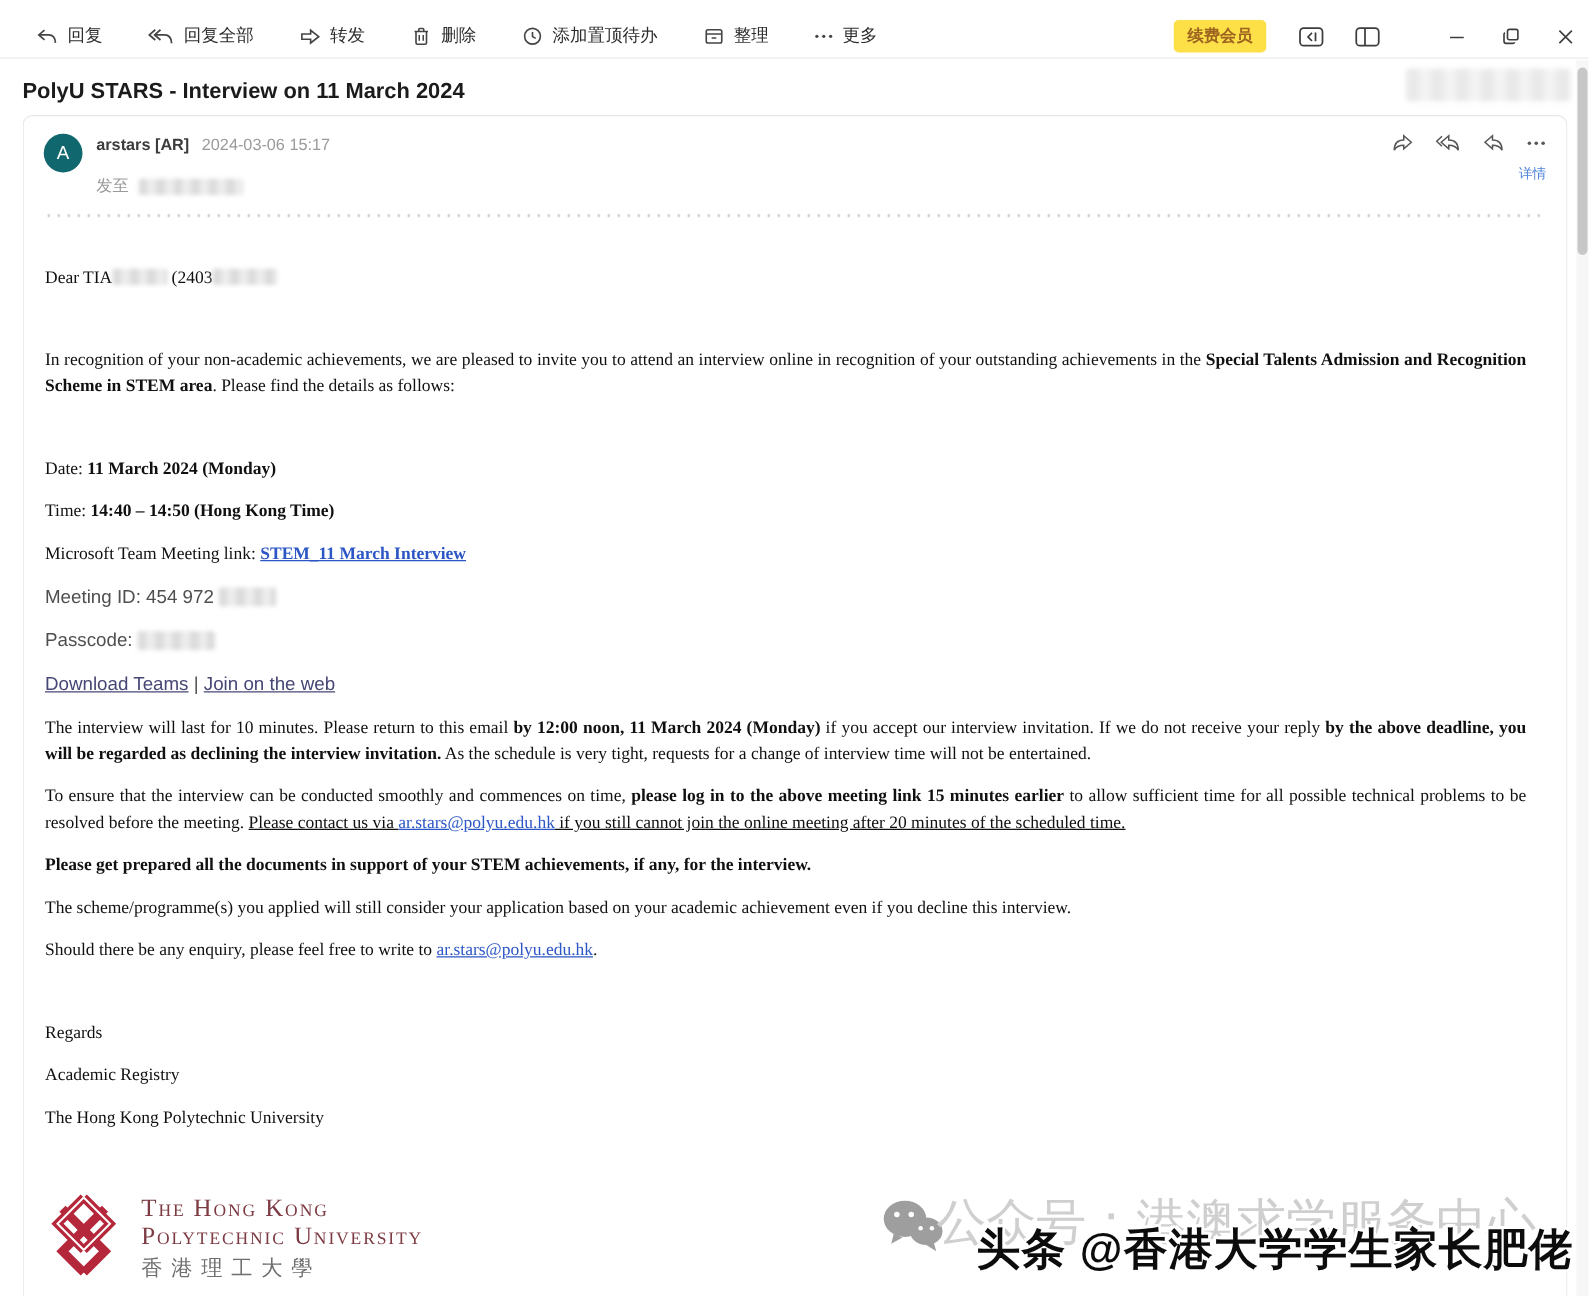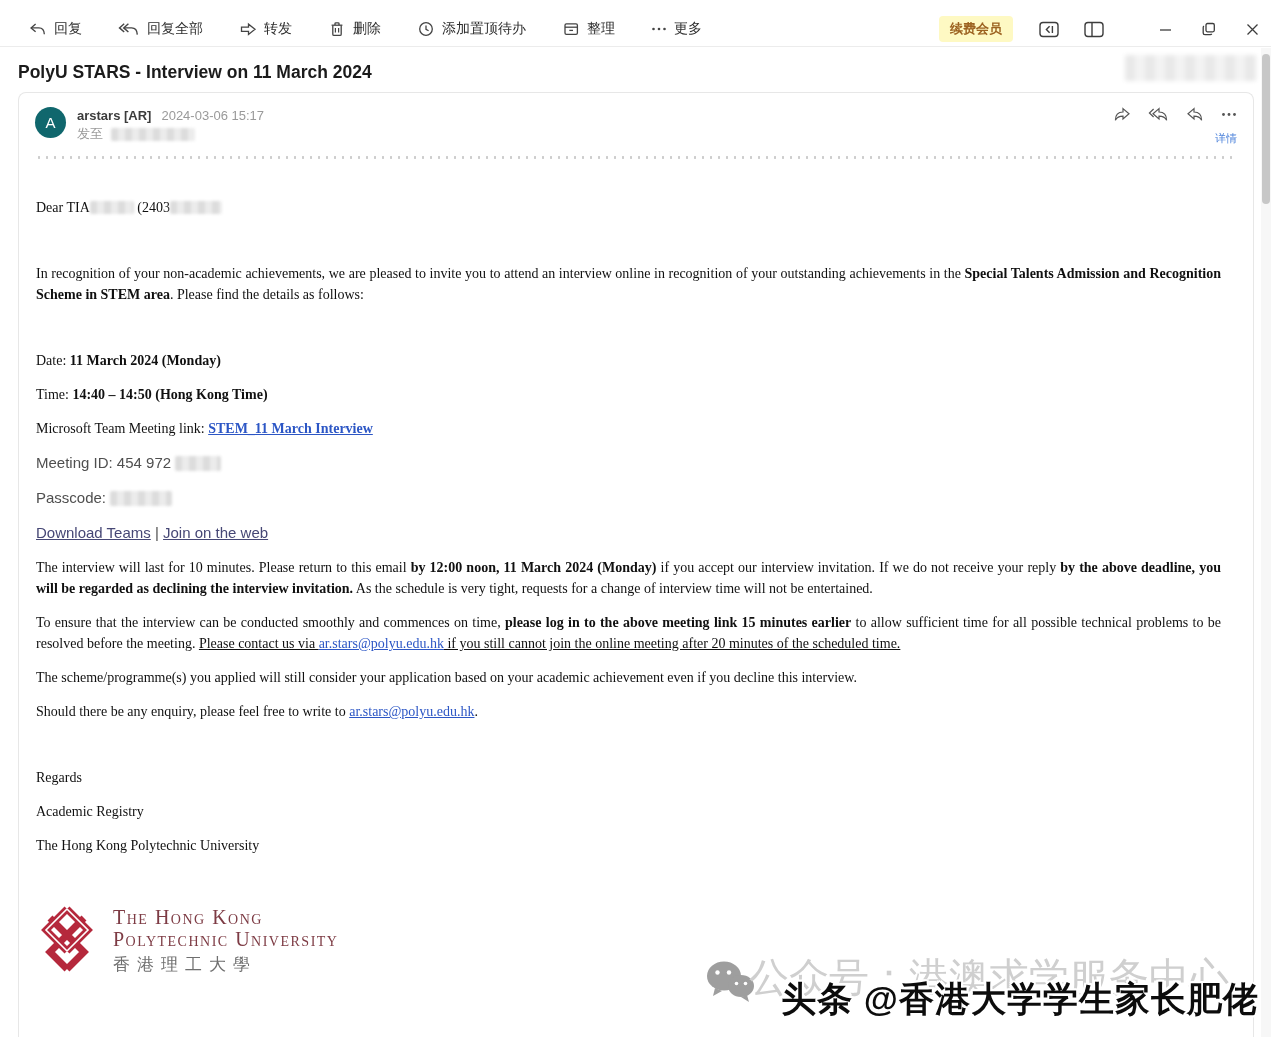--- a/index.html
+++ b/index.html
@@ -8,42 +8,42 @@
     font-family:"Liberation Sans",sans-serif;
     background:#fff; position:relative; overflow:hidden; color:#2b2b2b;
   }
   
   .toolbar{ height:47px; display:flex; align-items:center; padding:12px 12px 0 28px;
             border-bottom:1px solid #ececec; background:#fff; }
   .tb-item{ display:flex; align-items:center; gap:7px; margin-right:36px;
             font-size:14px; color:#2d2d2d; cursor:default; white-space:nowrap;}
   .tb-item svg{ display:block; }
   .tb-right{ margin-left:auto; display:flex; align-items:center; }
-  .badge{ background:#fef9c3; color:#9c6220; font-size:13px; font-weight:bold;
+  .badge{ background:#fde047; color:#9c6220; font-size:13px; font-weight:bold;
           padding:4px 11px; border-radius:4px; margin-right:26px;}
   .tb-iconbtn{ margin-right:24px; display:flex; align-items:center;}
   .winbtn{ margin-left:30px; display:flex; align-items:center;}
   
   .subject-row{ padding:15px 18px 10px; position:relative; }
   .subject{ font-size:17.5px; font-weight:bold; color:#1b1b1b;
             font-family:"Liberation Sans",sans-serif;}
   .subject-blur{ position:absolute; right:14px; top:8px; width:132px; height:26px;
             background:repeating-linear-gradient(90deg,#e9e9e9 0 10px,#f3f3f3 10px 20px);
             filter:blur(2px); border-radius:2px;}
   
   .card{ position:absolute; left:18px; right:17px; top:92px; bottom:0;
          border:1px solid #e7e7e7; border-bottom:none; border-radius:8px 8px 0 0;
          background:#fff; overflow:hidden;}
   .msg-header{ padding:14px 16px 0; position:relative; }
   .sender-wrap{ display:flex; gap:11px; }
   .avatar{ width:31px; height:31px; border-radius:50%; background:#10676d; color:#fff;
            display:flex; align-items:center; justify-content:center; font-size:15px; flex:none;}
   .name-row{ font-size:13px; color:#3c3c3c; font-weight:600; padding-top:1px;}
   .name-row .dt{ font-weight:400; color:#9a9a9a; margin-left:10px;}
-  .to-row{ font-size:13px; color:#9a9a9a; margin-top:2px; display:flex; align-items:center; gap:8px;}
+  .to-row{ font-size:13px; color:#9a9a9a; margin-top:17px; display:flex; align-items:center; gap:8px;}
   .hdr-icons{ position:absolute; right:16px; top:14px; display:flex; gap:17px; align-items:center;}
   .hdr-icons svg{ display:block;}
   .details-link{ position:absolute; right:16px; top:38px; font-size:11px; color:#4f84db; cursor:pointer;}
   .dotted-sep{ margin:13px 16px 0; height:3px; background-image:radial-gradient(circle,#cdcdcd 1.1px,transparent 1.3px);
                background-size:8px 3px; background-repeat:repeat-x; background-position:0 50%;}
   
   .email-body{ padding:24px 32px 0 17px; }
   .para{ font-family:"Liberation Serif",serif; font-size:14px; line-height:21px;
          color:#101010; text-align:justify; margin-top:13px;}
   .para.gap-first{ margin-top:14px; }
@@ -241,20 +241,21 @@
       <p class="para gap-first"><span class="">Dear TIA</span><span class="blur-box" style="width: 44px;"></span><span class=""> (2403</span><span class="blur-box" style="width: 52px;"></span></p>
       <p class="para gap-lg"><span class="">In recognition of your non-academic achievements, we are pleased to invite you to attend an interview online in recognition of your outstanding achievements in the </span><span class="b">Special Talents Admission and Recognition Scheme in STEM area</span><span class="">.  Please find the details as follows:</span></p>
       <p class="para gap-lg"><span class="">Date:   </span><span class="b">11 March 2024 (Monday)</span></p>
       <p class="para"><span class="">Time:  </span><span class="b">14:40 – 14:50 (Hong Kong Time)</span></p>
       <p class="para"><span class="">Microsoft Team Meeting link: </span><span class="b u link-blue">STEM_11 March Interview</span></p>
       <p class="para sans"><span class="">Meeting ID: 454 972 </span><span class="blur-box" style="width: 46px;"></span></p>
       <p class="para sans"><span class="">Passcode: </span><span class="blur-box" style="width: 62px;"></span></p>
       <p class="para sans"><span class="u link-slate">Download Teams</span><span class=""> | </span><span class="u link-slate">Join on the web</span></p>
       <p class="para"><span class="">The interview will last for 10 minutes. Please return to this email </span><span class="b">by 12:00 noon, 11 March 2024 (Monday)</span><span class=""> if you accept our interview invitation.  If we do not receive your reply </span><span class="b">by the above deadline, you will be regarded as declining the interview invitation.</span><span class="">  As the schedule is very tight, requests for a change of interview time will not be entertained.</span></p>
       <p class="para"><span class="">To ensure that the interview can be conducted smoothly and commences on time, </span><span class="b">please log in to the above meeting link 15 minutes earlier</span><span class=""> to allow sufficient time for all possible technical problems to be resolved before the meeting.  </span><span class="u">Please contact us via </span><span class="u link-blue">ar.stars@polyu.edu.hk</span><span class="u"> if you still cannot join the online meeting after 20 minutes of the scheduled time.</span></p>
+      <p class="para"><span class="b">Please get prepared all the documents in support of your STEM achievements, if any, for the interview.</span></p>
       <p class="para"><span class="">The scheme/programme(s) you applied will still consider your application based on your academic achievement even if you decline this interview.</span></p>
       <p class="para"><span class="">Should there be any enquiry, please feel free to write to </span><span class="u link-blue">ar.stars@polyu.edu.hk</span><span class="">.</span></p>
       <p class="para gap-lg"><span class="">Regards</span></p>
       <p class="para"><span class="">Academic Registry</span></p>
       <p class="para"><span class="">The Hong Kong Polytechnic University</span></p>
     </div>
 
   <div class="logo-block">
     <span><svg width="62" height="70" viewBox="0 0 62 70">
       <g fill="none" stroke="#b5283c" stroke-width="7">

